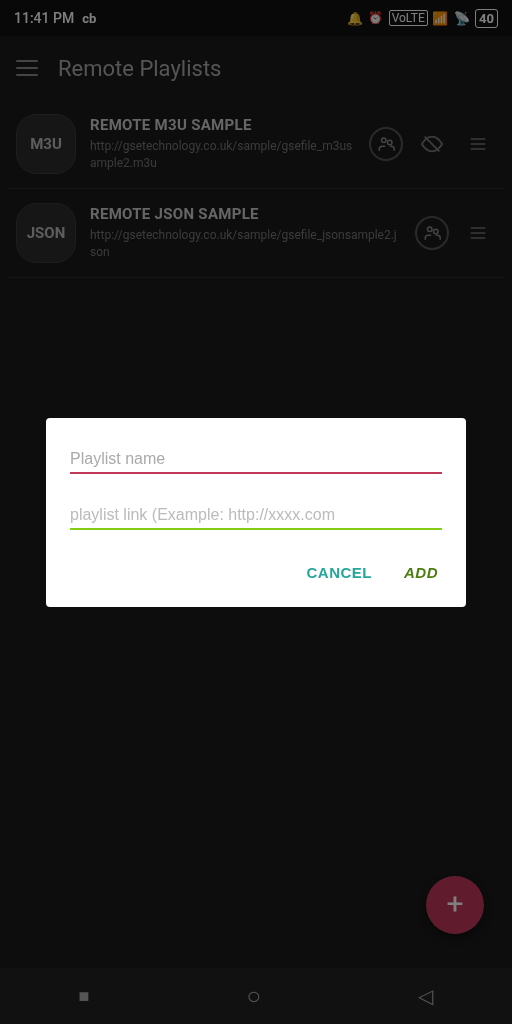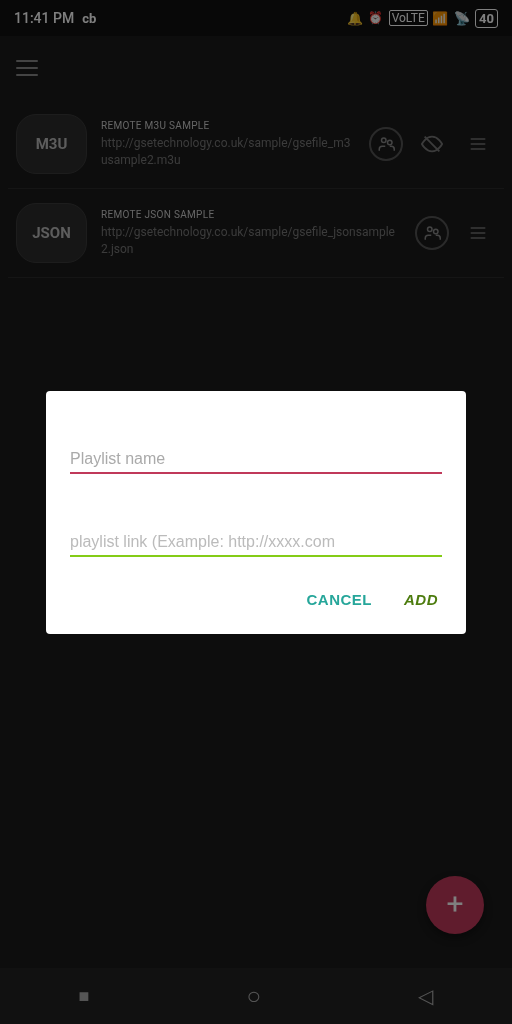--- a/index.html
+++ b/index.html
@@ -77,41 +77,41 @@
 
     .playlist-item {
       display: flex;
       align-items: center;
       padding: 14px 8px;
       border-bottom: 1px solid #2a2a2a;
       gap: 14px;
     }
 
     .type-badge {
-      width: 71px;
+      width: 60px;
       height: 60px;
       background: #2d2d2d;
       border-radius: 20px;
       display: flex;
       align-items: center;
       justify-content: center;
       color: #bbb;
       font-size: 15px;
       font-weight: bold;
       flex-shrink: 0;
       border: 1px solid #3a3a3a;
     }
 
     .playlist-info {
       flex: 1;
     }
     .playlist-name {
       color: #ccc;
-      font-size: 10px;
-      font-weight: normal;
+      font-size: 15px;
+      font-weight: bold;
       letter-spacing: 0.3px;
     }
     .playlist-url {
       color: #777;
       font-size: 12px;
       margin-top: 4px;
       line-height: 1.4;
       word-break: break-all;
     }
 
@@ -166,21 +166,20 @@
 
     .dialog-input {
       width: 100%;
       border: none;
       border-bottom: 2px solid #84cc16;
       outline: none;
       font-size: 16px;
       color: #333;
       padding: 4px 0;
       background: transparent;
-      margin-top: 27px;
     }
 
     .dialog-input.active-field {
       border-bottom-color: #c0395a;
     }
 
     .dialog-input::placeholder {
       color: #aaa;
     }
 
@@ -280,20 +279,21 @@
     <span class="battery-box">40</span>
   </div>
 </div>
 
 <div class="top-bar">
   <div class="hamburger">
     <span></span>
     <span></span>
     <span></span>
   </div>
+  <span class="page-title">Remote Playlists</span>
 </div>
 
 <div class="playlist-list">
 
   <div class="playlist-item">
     <div class="type-badge">M3U</div>
     <div class="playlist-info">
       <div class="playlist-name">REMOTE M3U SAMPLE</div>
       <div class="playlist-url">http://gsetechnology.co.uk/sample/gsefile_m3usample2.m3u</div>
     </div>

